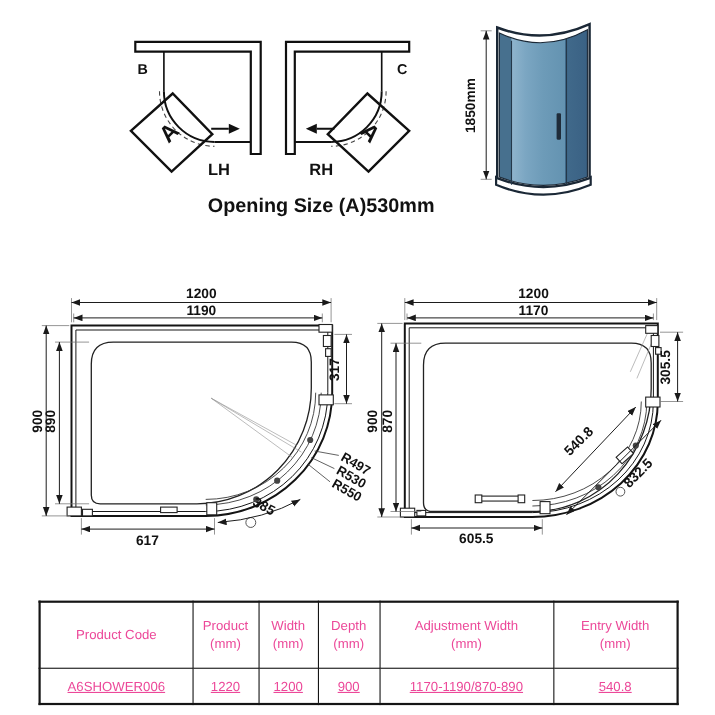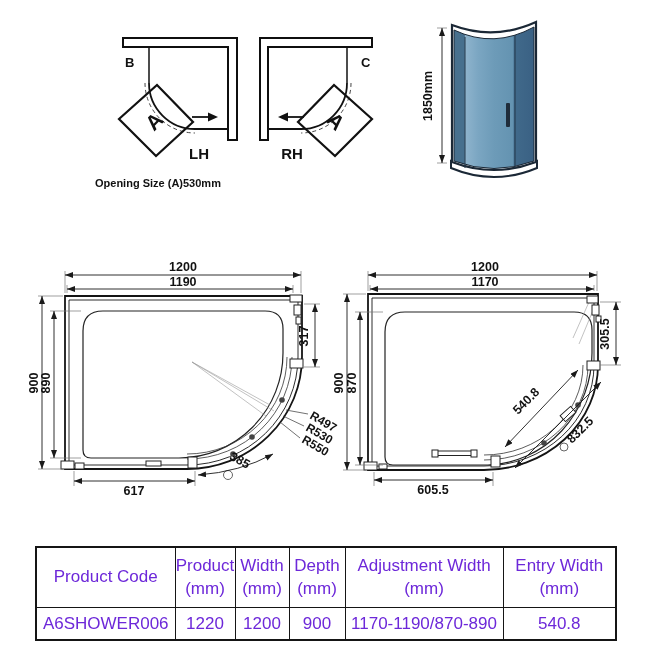--- a/index.html
+++ b/index.html
@@ -5,44 +5,44 @@
   html,body{margin:0;padding:0;background:#fff;}
   #stage{position:relative;width:650px;height:650px;background:#fff;overflow:hidden;
          font-family:"Liberation Sans",sans-serif;color:#111;}
   .abs{position:absolute;}
   svg text{font-family:"Liberation Sans",sans-serif;}
   .dt{font-size:12.5px;font-weight:600;fill:#111;}
   .dt-sm{font-size:12px;font-weight:600;fill:#111;}
   .lbl{font-size:13px;font-weight:700;fill:#111;}
   .hand{font-size:15px;font-weight:700;fill:#111;}
   .bigA{font-size:21px;font-weight:700;fill:#111;}
-  .caption{font-size:11px;font-weight:700;text-align:left;}
+  .caption{font-size:18px;font-weight:700;text-align:right;}
   .ext{stroke:#777;stroke-width:0.7;fill:none;}
   .dim{stroke:#1a1a1a;stroke-width:0.9;fill:none;}
   .frame{stroke:#141414;stroke-width:1.8;fill:#fff;}
   .frame2{stroke:#141414;stroke-width:0.9;fill:none;}
   .tray{stroke:#222;stroke-width:1.2;fill:#fff;}
   .track{stroke:#333;stroke-width:0.8;fill:none;}
   .fan{stroke:#999;stroke-width:0.6;fill:none;}
   .lead{stroke:#333;stroke-width:0.7;fill:none;}
   .hw{stroke:#222;stroke-width:1;fill:#fff;}
   .roller{fill:#444;}
   .wall{fill:#fff;stroke:#0f0f0f;stroke-width:2;}
   .thin{stroke:#111;stroke-width:1.5;fill:none;}
   .arcline{stroke:#111;stroke-width:1.8;fill:none;}
   .dash{stroke:#444;stroke-width:1;fill:none;stroke-dasharray:4 3;}
   .arrowln{stroke:#111;stroke-width:1.8;fill:none;}
   .divider{stroke:#24384a;stroke-width:1;fill:none;}
 
   table.spec{position:absolute;left:35px;top:546px;width:580px;border-collapse:collapse;
-             font-size:17px;color:#6d28d9;table-layout:fixed;}
+             font-size:12px;color:#ec4899;table-layout:fixed;}
   table.spec td{border:1.5px solid #151515;text-align:center;vertical-align:middle;padding:0;}
   table.spec{border:2.5px solid #151515;}
   td.hcell{height:59px;line-height:1.3;}
-  td.vcell{height:31px;}
+  td.vcell{height:31px;text-decoration:underline;}
 </style>
 </head>
 <body>
 
 <div id="stage">
 
   <svg class="abs" style="left:95px;top:25px" width="300" height="150" viewBox="0 0 300 150">
 
     <g>
       <path class="wall" d="M28,13 H142 V115 H133 V22 H28 Z"></path>

